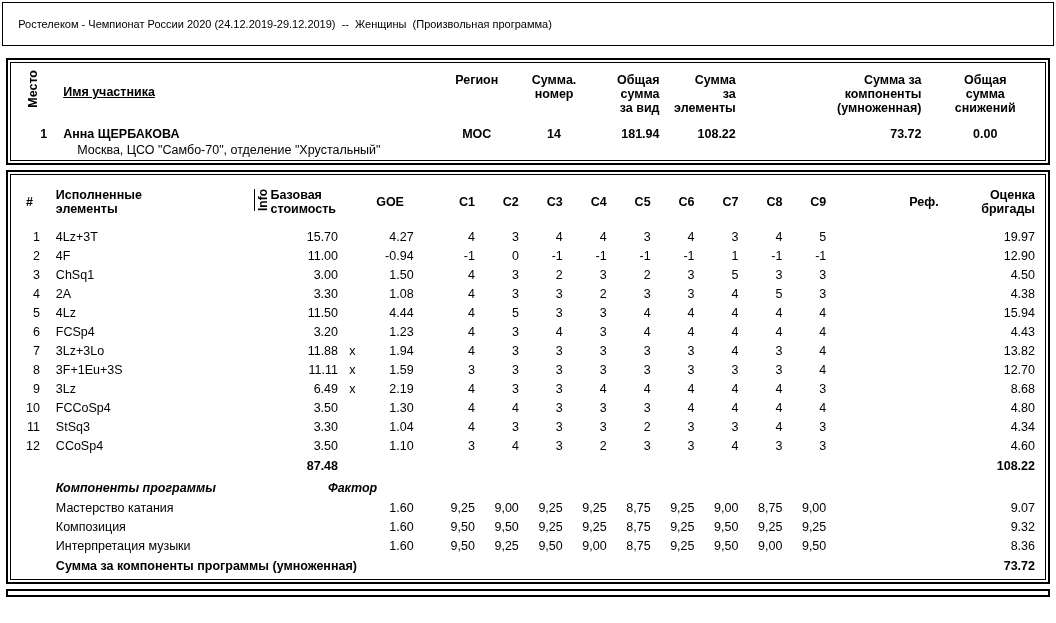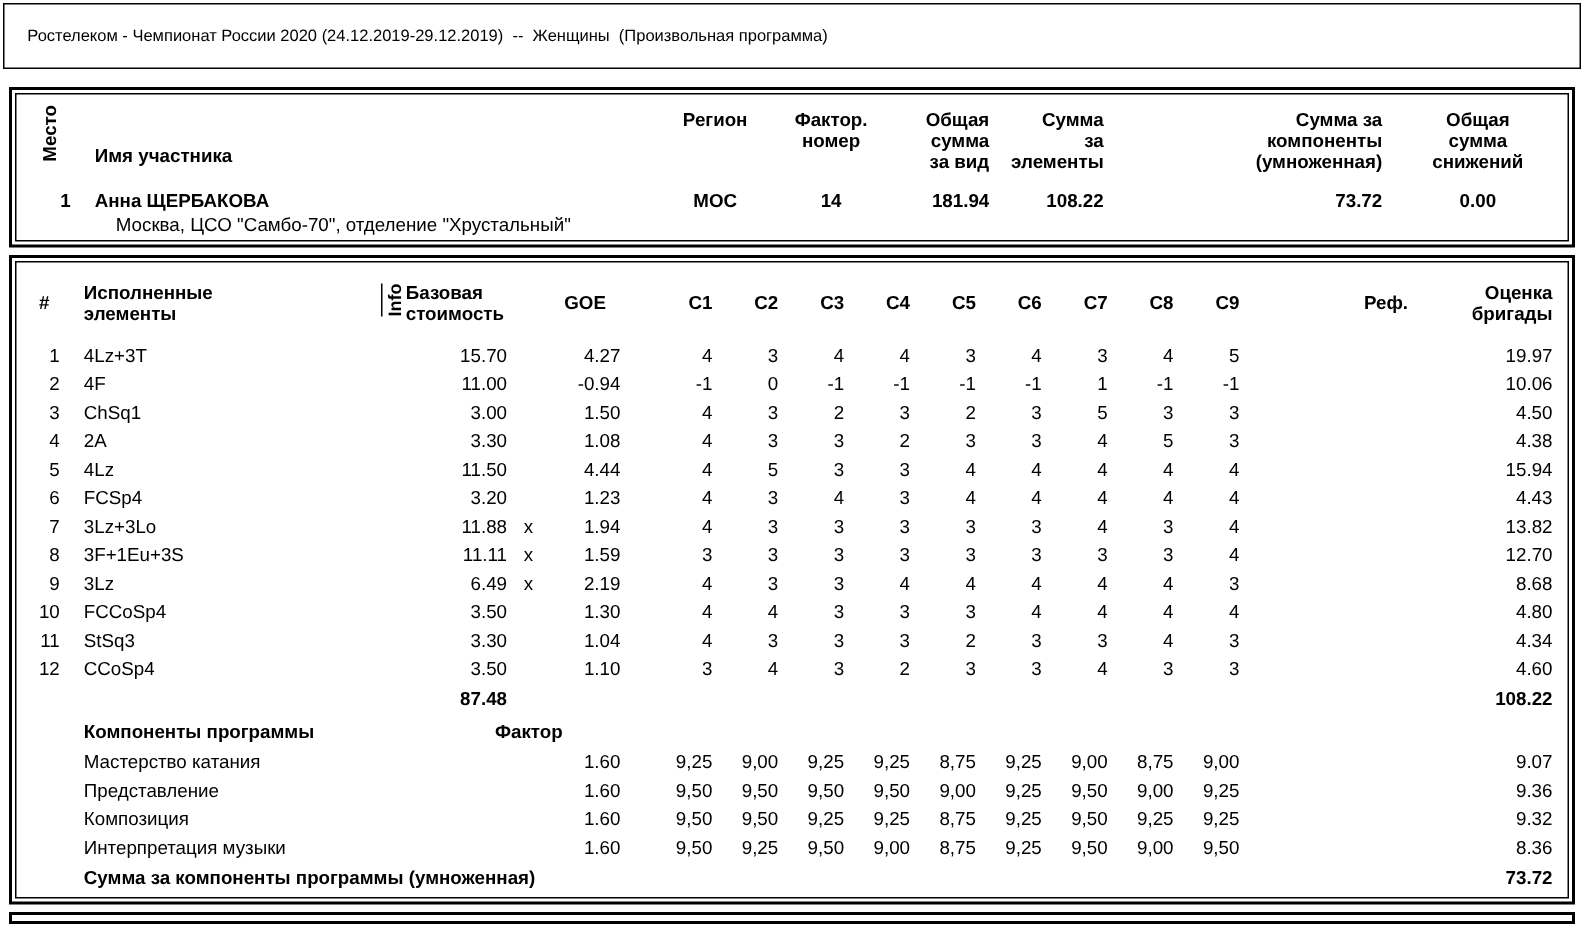--- a/index.html
+++ b/index.html
@@ -38,21 +38,21 @@
   }
   .r { text-align: right; }
   .c { text-align: center; }
   .b { font-weight: bold; }
   .pre { white-space: pre-line; line-height: 14px; }
   .el { padding-left: 4px; text-align: left; }
   .num { padding-right: 12px; }
   .score { padding-right: 10px; }
   
   .header-table thead td { vertical-align: top; padding-top: 9px; height: 58px; }
-  .header-table .name-h { padding-top: 32px; }
+  .header-table .name-h { padding-top: 20px; text-decoration: underline; }
   .header-table .place-h { text-align: center; padding-top: 6px; }
   .header-table tbody td { vertical-align: top; padding-top: 4px; height: 36px; }
   .club { font-weight: normal; padding-left: 14px; font-size: 12.5px; line-height: 16px; }
   .skater-name { font-weight: bold; line-height: 16px; }
   
   .vert {
     display: inline-block;
     writing-mode: vertical-rl;
     transform: rotate(180deg);
     font-weight: bold;
@@ -60,21 +60,21 @@
   }
   .vert-info {
     border-right: 1px solid #000;
     padding-right: 1px;
     font-size: 12px;
   }
   
   .main-table thead td { height: 52px; vertical-align: middle; }
   .info-cell { text-align: center; padding: 0; overflow: visible; }
   .factor-label { padding-left: 21px; text-align: center; }
-  .comp-hdr td { height: 22px; }
+  .comp-hdr td { height: 22px; font-style: italic; }
   .totals td, .sum-row td { height: 21px; }
 </style>
 </head>
 <body>
 
 <div>
 
   <div class="title-box">
     <span>Ростелеком - Чемпионат России 2020 (24.12.2019-29.12.2019)  --  Женщины  (Произвольная программа)</span>
   </div>
@@ -90,21 +90,21 @@
           <col style="width:80px">
             <col style="width:70px">
             <col style="width:185px">
             <col style="width:115px">
         </colgroup>
         <thead>
           <tr>
             <td class="place-h"><span class="vert">Место</span></td>
             <td class="el b name-h">Имя участника</td>
             <td class="c b pre">Регион</td>
-            <td class="c b pre">Фактор.
+            <td class="c b pre">Сумма.
 номер</td>
             <td class="r b pre" style="padding-right:14px">Общая
 сумма
 за вид</td>
             <td class="r b pre" style="padding-right:8px">Сумма
 за
 элементы</td>
             <td class="r b pre" style="padding-right:8px">Сумма за
 компоненты
 (умноженная)</td>
@@ -211,21 +211,21 @@
               <td class="r">-1</td>
               <td class="r">0</td>
               <td class="r">-1</td>
               <td class="r">-1</td>
               <td class="r">-1</td>
               <td class="r">-1</td>
               <td class="r">1</td>
               <td class="r">-1</td>
               <td class="r">-1</td>
               <td></td>
-              <td class="r score">10.06</td>
+              <td class="r score">12.90</td>
             </tr>
 
             <tr>
               <td class="r num">3</td>
               <td class="el">ChSq1</td>
               <td class="c"></td>
               <td class="r">3.00</td>
               <td class="c"></td>
               <td class="r">1.50</td>
               <td class="r">4</td>
@@ -461,39 +461,20 @@
               <td class="r">8,75</td>
               <td class="r">9,25</td>
               <td class="r">9,00</td>
               <td class="r">8,75</td>
               <td class="r">9,00</td>
               <td></td>
               <td class="r score">9.07</td>
             </tr>
 
 
-            <tr>
-              <td></td>
-              <td class="el">Представление</td>
-              <td></td>
-              <td></td>
-              <td></td>
-              <td class="r">1.60</td>
-              <td class="r">9,50</td>
-              <td class="r">9,50</td>
-              <td class="r">9,50</td>
-              <td class="r">9,50</td>
-              <td class="r">9,00</td>
-              <td class="r">9,25</td>
-              <td class="r">9,50</td>
-              <td class="r">9,00</td>
-              <td class="r">9,25</td>
-              <td></td>
-              <td class="r score">9.36</td>
-            </tr>
 
             <tr>
               <td></td>
               <td class="el">Композиция</td>
               <td></td>
               <td></td>
               <td></td>
               <td class="r">1.60</td>
               <td class="r">9,50</td>
               <td class="r">9,50</td>

